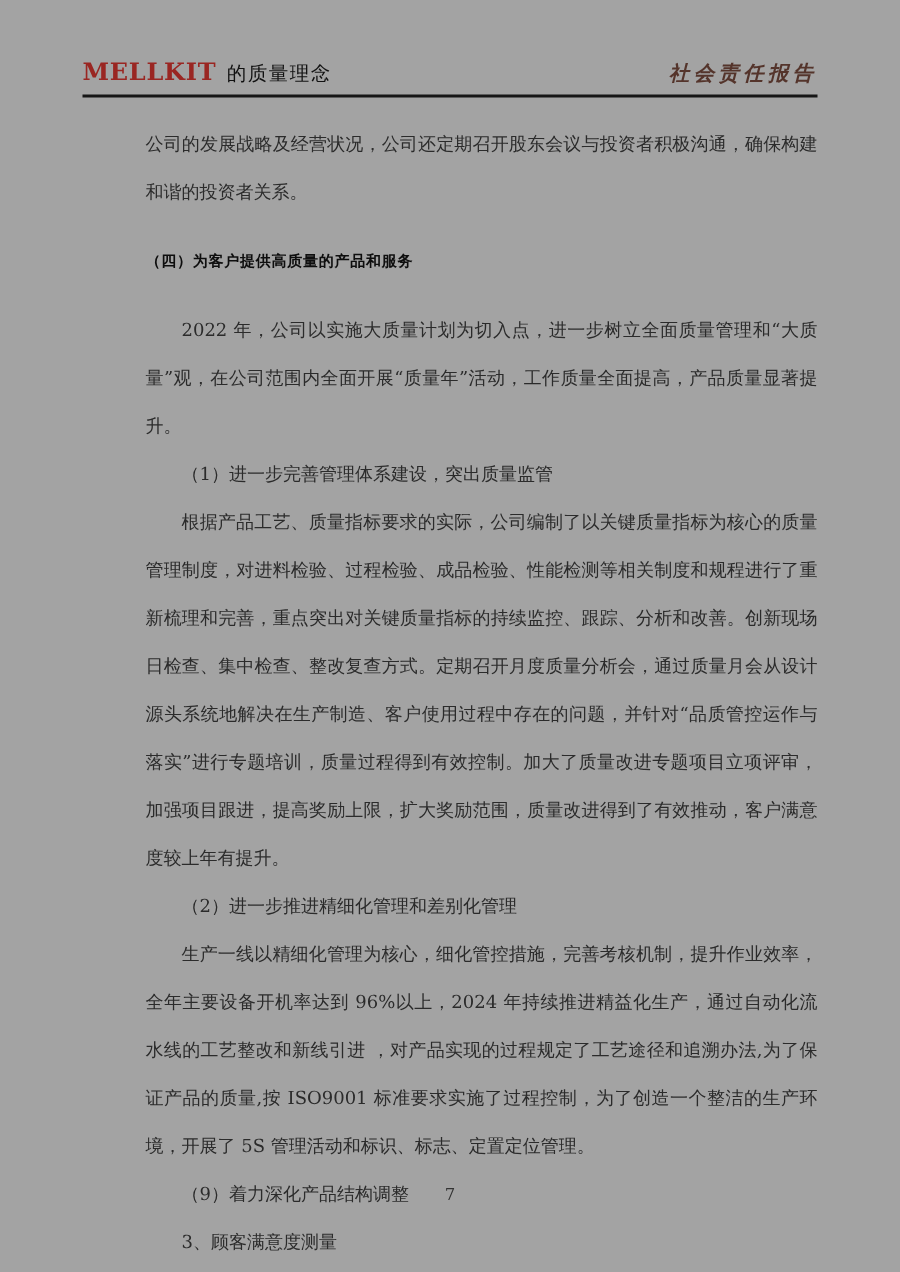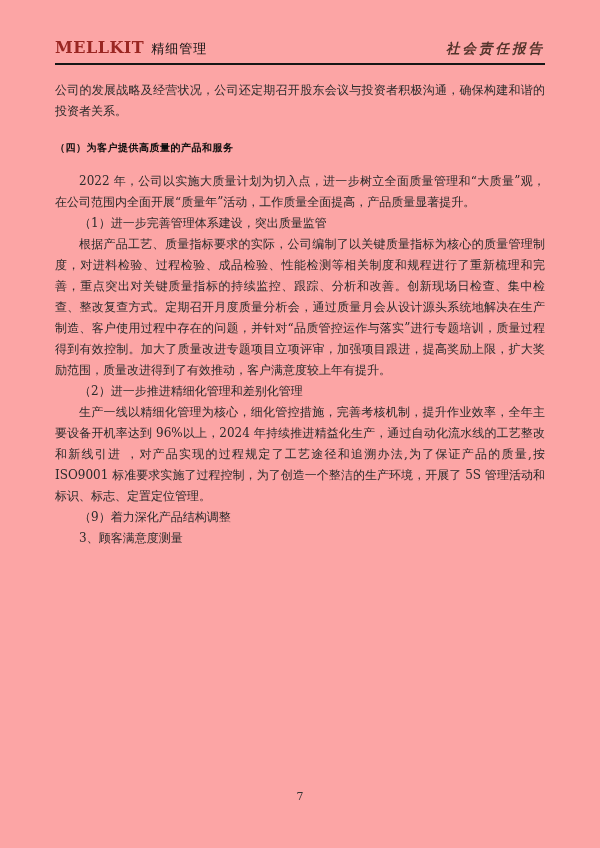--- a/index.html
+++ b/index.html
@@ -42,23 +42,24 @@
   .report-title {
     font-size: 13.5px;
     font-style: italic;
     letter-spacing: 3px;
     color: var(--title-brown, #54342b);
     font-weight: bold;
   }
   .content {
     margin-top: 15px;
     font-size: 12px;
-    line-height: 21px;
+    line-height: 32px;
     text-align: justify;
     color: var(--text-color, #2b2b2b);
+    margin-left: 42px;
   }
   .para { margin: 0; }
   .para.indent { text-indent: 2em; }
   .section-heading {
     font-family: "DejaVu Sans", "Liberation Sans", sans-serif;
     font-size: 10px;
     font-weight: 700;
     color: #0e0e0e;
     letter-spacing: 0.5px;
     margin: 15px 0 13px 0;
@@ -72,26 +73,26 @@
     text-align: center;
   }
   .page-number {
     font-size: 11px;
     color: #333333;
   }
 </style>
 </head>
 <body>
 
-<div class="page" style="--logo-red: #9a2622; --title-brown: #54342b; --rule-color: #161616; --text-color: #2b2b2b; background: #fca5a5;">
+<div class="page" style="--logo-red: #9a2622; --title-brown: #54342b; --rule-color: #161616; --text-color: #2b2b2b; background: #a3a3a3;">
 
   <header class="page-header">
     <div class="brand">
       <span class="logo-en">MELLKIT</span>
-      <span class="logo-cn">精细管理</span>
+      <span class="logo-cn">的质量理念</span>
     </div>
     <div class="report-title">社会责任报告</div>
   </header>
 
   <main class="content">
       <p class="para">公司的发展战略及经营状况，公司还定期召开股东会议与投资者积极沟通，确保构建和谐的投资者关系。</p>
       <h2 class="section-heading">（四）为客户提供高质量的产品和服务</h2>
       <p class="para indent">2022 年，公司以实施大质量计划为切入点，进一步树立全面质量管理和“大质量”观，在公司范围内全面开展“质量年”活动，工作质量全面提高，产品质量显著提升。</p>
       <p class="para indent">（1）进一步完善管理体系建设，突出质量监管</p>
       <p class="para indent">根据产品工艺、质量指标要求的实际，公司编制了以关键质量指标为核心的质量管理制度，对进料检验、过程检验、成品检验、性能检测等相关制度和规程进行了重新梳理和完善，重点突出对关键质量指标的持续监控、跟踪、分析和改善。创新现场日检查、集中检查、整改复查方式。定期召开月度质量分析会，通过质量月会从设计源头系统地解决在生产制造、客户使用过程中存在的问题，并针对“品质管控运作与落实”进行专题培训，质量过程得到有效控制。加大了质量改进专题项目立项评审，加强项目跟进，提高奖励上限，扩大奖励范围，质量改进得到了有效推动，客户满意度较上年有提升。</p>

